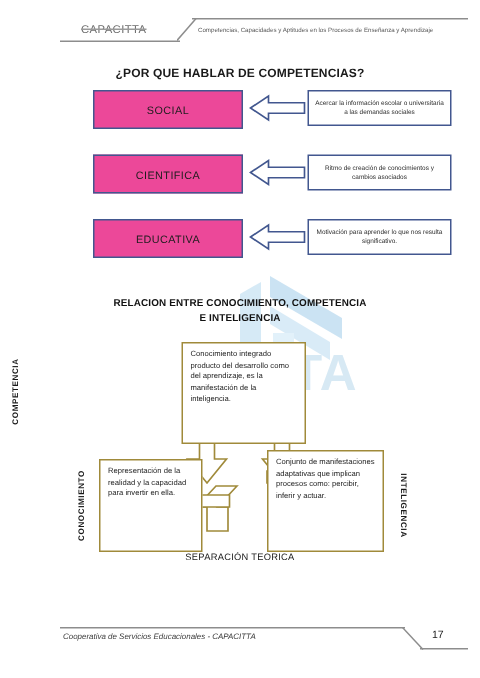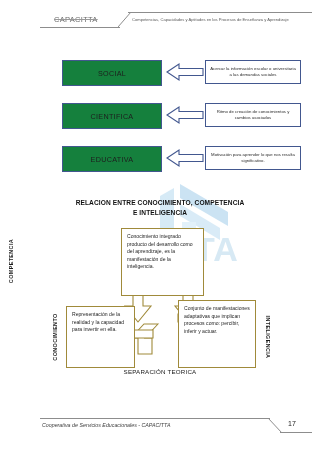--- a/index.html
+++ b/index.html
@@ -118,21 +118,21 @@
     height: 30px;
     z-index: 2;
   }
   .cat-box {
     position: absolute;
     left: 62px;
     top: 0px;
     width: 98px;
     height: 24px;
     border: 1.3px solid #42578f;
-    background: #15803d;
+    background: #ec4899;
     display: flex;
     align-items: center;
     justify-content: center;
     font-size: 7.2px;
     color: #1d1d1d;
     letter-spacing: 0.3px;
   }
   .arrow-wrap {
     position: absolute;
     left: 166px;
@@ -321,20 +321,21 @@
   <div class="header">
     <div class="hdr-rule"></div>
     <div class="hdr-logo">CAPACITTA</div>
     <svg class="hdr-slash" viewBox="0 0 14 16" xmlns="http://www.w3.org/2000/svg">
       <line x1="0" y1="15" x2="13" y2="0" stroke="#8d8d8d" stroke-width="1"></line>
     </svg>
     <div class="hdr-topline"></div>
     <div class="hdr-subtitle">Competencias, Capacidades y Aptitudes en los Procesos de Enseñanza y Aprendizaje</div>
   </div>
 
+  <div class="page-title">¿POR QUE HABLAR DE COMPETENCIAS?</div>
 
   <div class="row" style="top:60px;">
     <div class="cat-box">SOCIAL</div>
     <div class="arrow-wrap">
       <svg width="38" height="22" viewBox="0 0 38 22" xmlns="http://www.w3.org/2000/svg">
         <polygon points="1,11 13,3 13,7.5 37,7.5 37,14.5 13,14.5 13,19" fill="#ffffff" stroke="#42578f" stroke-width="1.1" stroke-linejoin="miter"></polygon>
       </svg>
     </div>
     <div class="desc-box">
       <span>Acercar la información escolar o universitaria a las demandas sociales</span>

